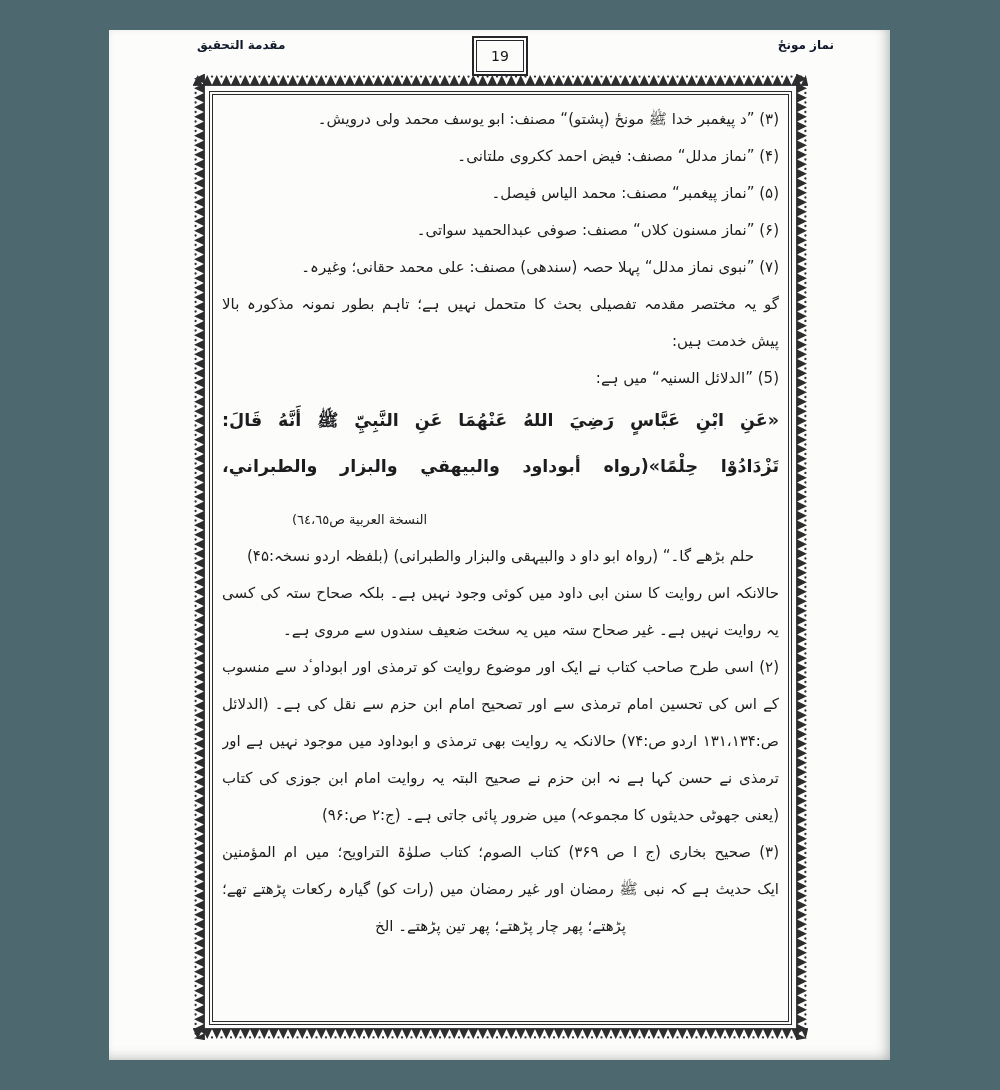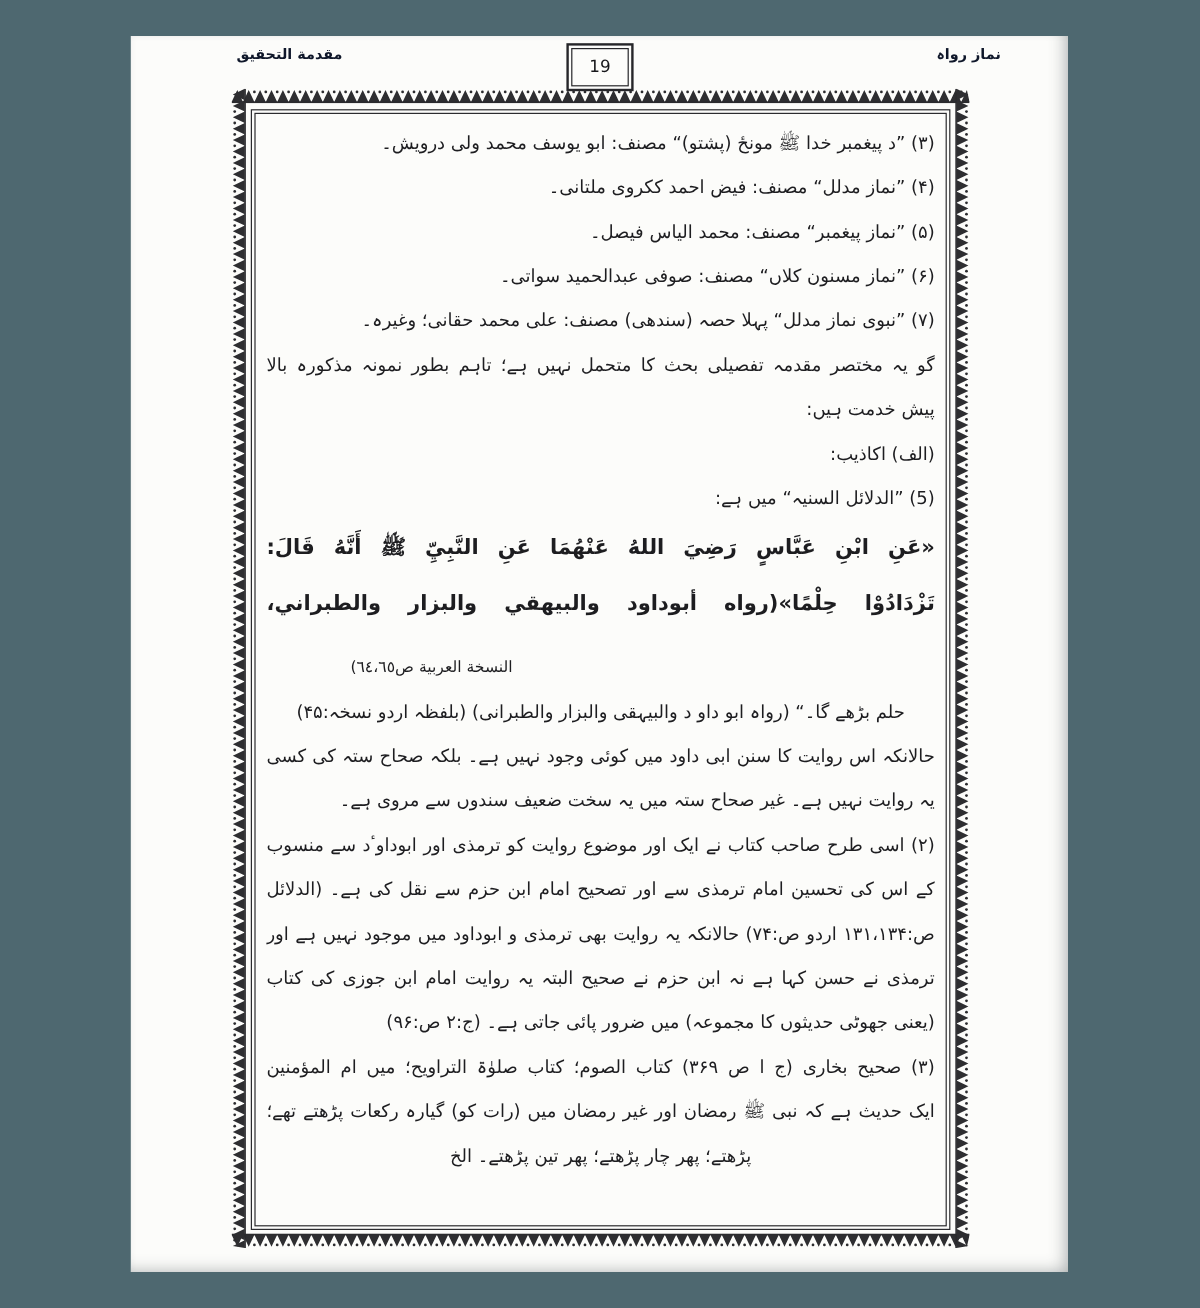--- a/index.html
+++ b/index.html
@@ -45,21 +45,21 @@
     font-size:13px;height:33px;line-height:30px;
     direction:rtl;text-align:center;text-align-last:left;padding-left:70px;margin-top:16px;
   }
   .line.arabic{font-size:17.5px;font-weight:bold;height:46px;line-height:46px;word-spacing:3.5px}
 </style>
 </head>
 <body style="--backdrop: #4e6870;">
 
 <div class="paper">
 
-  <div class="hdr hdr-right">نماز رواہ</div>
+  <div class="hdr hdr-right">نماز مونځ</div>
 
   <div class="pagenum-box">
     <span class="pagenum-ib"></span>
     <span class="pagenum">19</span>
   </div>
 
   <div class="hdr hdr-left">مقدمة التحقيق</div>
 
   <div class="frame">
     <svg class="zz zz-top" width="615" height="13">
@@ -412,21 +412,20 @@
     <div class="frame-rect">
       <div class="frame-rect2"></div>
       <div class="content" id="content">
           <div class="line item">(۳) ”د پیغمبر خدا ﷺ مونځ (پشتو)“ مصنف: ابو یوسف محمد ولی درویش۔</div>
           <div class="line item">(۴) ”نماز مدلل“ مصنف: فیض احمد ککروی ملتانی۔</div>
           <div class="line item">(۵) ”نماز پیغمبر“ مصنف: محمد الیاس فیصل۔</div>
           <div class="line item">(۶) ”نماز مسنون کلاں“ مصنف: صوفی عبدالحمید سواتی۔</div>
           <div class="line item">(۷) ”نبوی نماز مدلل“ پہلا حصہ (سندھی) مصنف: علی محمد حقانی؛ وغیرہ۔</div>
           <div class="line just">گو یہ مختصر مقدمہ تفصیلی بحث کا متحمل نہیں ہے؛ تاہم بطور نمونہ مذکورہ بالا نقائص کی چند مثالیں</div>
           <div class="line start">پیش خدمت ہیں:</div>
-          <div class="line start">(الف) اکاذیب:</div>
           <div class="line start">(5) ”الدلائل السنیہ“ میں ہے:</div>
           <div class="line arabic">«عَنِ ابْنِ عَبَّاسٍ رَضِيَ اللهُ عَنْهُمَا عَنِ النَّبِيِّ ﷺ أَنَّهُ قَالَ: إِعْتَمُّـوْا</div>
           <div class="line arabic">تَزْدَادُوْا حِلْمًا»(رواه أبوداود والبيهقي والبزار والطبراني، الدلائل السنية بلفظه،</div>
           <div class="line citation">النسخة العربية  ص٦٤،٦٥)</div>
           <div class="line center">حلم بڑھے گا۔“ (رواہ ابو داو د والبیہقی والبزار والطبرانی) (بلفظہ اردو نسخہ:۴۵)</div>
           <div class="line just">حالانکہ اس روایت کا سنن ابی داود میں کوئی وجود نہیں ہے۔ بلکہ صحاح ستہ کی کسی کتاب میں بھی؛</div>
           <div class="line start">یہ روایت نہیں ہے۔ غیر صحاح ستہ میں یہ سخت ضعیف سندوں سے مروی ہے۔</div>
           <div class="line just">(۲) اسی طرح صاحب کتاب نے ایک اور موضوع روایت کو ترمذی اور ابوداوٴد سے منسوب کر</div>
           <div class="line just">کے اس کی تحسین امام ترمذی سے اور تصحیح امام ابن حزم سے نقل کی ہے۔ (الدلائل السنیۃ عربی</div>
           <div class="line just">ص:۱۳۱،۱۳۴ اردو ص:۷۴) حالانکہ یہ روایت بھی ترمذی و ابوداود میں موجود نہیں ہے اور اسے امام</div>

